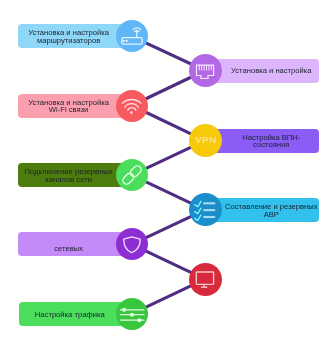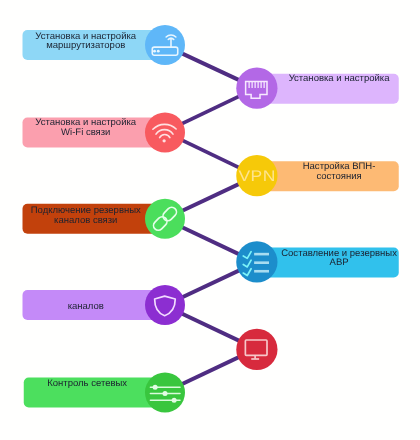--- a/index.html
+++ b/index.html
@@ -1,27 +1,27 @@
 <!DOCTYPE html>
 <html><head>
 <meta charset="utf-8">
 <style>
   html,body{margin:0;padding:0;}
   body{width:336px;height:352px;background:#fffffe;overflow:hidden;
        font-family:"Liberation Sans",sans-serif;-webkit-font-smoothing:antialiased;}
   #stage{position:relative;width:336px;height:352px;}
   svg.conn{position:absolute;left:0;top:0;width:336px;height:352px;z-index:1;}
   .pill{position:absolute;height:24px;border-radius:4px;z-index:2;box-sizing:border-box;
-        display:flex;}
+        display:flex;align-items:center;}
   .pill .txt{font-size:7.62px;line-height:7.7px;color:#1b2230;text-align:center;
              width:100%;white-space:pre-line;position:relative;top:0.8px;}
   .circ{position:absolute;border-radius:50%;z-index:3;
         display:flex;align-items:center;justify-content:center;}
   .circ svg{display:block;overflow:visible;}
-  .vpnlabel{font-size:14px;font-weight:normal;letter-spacing:0.3px;line-height:1;
+  .vpnlabel{font-size:10px;font-weight:bold;letter-spacing:0.3px;line-height:1;
             display:block;transform:scale(1.0,0.88) translate(0.7px,-0.3px);transform-origin:50% 50%;}
 </style>
 </head>
 <body>
 
 <div id="stage">
 
   <svg class="conn" viewBox="0 0 336 352">
     <g stroke="#4f2d82" stroke-width="3.1" stroke-linecap="butt" fill="none">
       <line x1="131.8" y1="36.3" x2="205" y2="70.5"></line>
@@ -77,29 +77,29 @@
     <svg width="24" height="24" viewBox="0 0 24 24">
       <g fill="none" stroke="#ffe0e1" stroke-width="1.3" stroke-linecap="round">
         <path d="M2.3 9.4 A13.3 13.3 0 0 1 20.9 9.2"></path>
         <path d="M4.8 13.3 A8.2 8.2 0 0 1 18.4 13.3"></path>
         <path d="M7.7 16.1 A4.6 4.6 0 0 1 15.9 16.1"></path>
       </g>
       <circle cx="11.3" cy="18.6" r="1.3" fill="#ffe0e1"></circle>
     </svg>
   </div>
 
-  <div class="pill" style="left:205px;top:128.7px;width:113.5px;padding-left:19px;background:#fdba74">
+  <div class="pill" style="left:205px;top:128.7px;width:113.5px;padding-left:19px;background:#8b5cf6">
     <div class="txt"><span>Настройка ВПН-</span><br><span>состояния</span></div>
   </div>
   <div class="circ" style="left:188.5px;top:124.2px;width:33px;height:33px;background:#f6c909">
     <span class="vpnlabel" style="color:#fee48d">VPN</span>
   </div>
 
-  <div class="pill" style="left:17.5px;top:163.2px;width:114px;padding-right:11.8px;background:#c2410c">
-    <div class="txt"><span>Подключение резервных</span><br><span>каналов связи</span></div>
+  <div class="pill" style="left:17.5px;top:163.2px;width:114px;padding-right:11.8px;background:#4d7c0f">
+    <div class="txt"><span>Подключение резервных</span><br><span>каналов сети</span></div>
   </div>
   <div class="circ" style="left:115.8px;top:159.2px;width:32px;height:32px;background:#4bde5c">
     <svg width="24" height="24" viewBox="0 0 24 24">
       <g fill="none" stroke="#e4ffe8" stroke-width="1.35">
         <rect x="-6.0" y="-3.8" width="12.0" height="7.6" rx="3.8" transform="translate(8.2,15.8) rotate(-45)"></rect>
         <rect x="-6.0" y="-3.8" width="12.0" height="7.6" rx="3.8" transform="translate(15.8,8.2) rotate(-45)"></rect>
       </g>
     </svg>
   </div>
 
@@ -115,40 +115,40 @@
       </g>
       <g stroke="#a7dcf0" stroke-width="2.1" stroke-linecap="butt">
         <line x1="10.3" y1="5.3" x2="22.2" y2="5.3"></line>
         <line x1="10.3" y1="12.15" x2="22.2" y2="12.15"></line>
         <line x1="10.3" y1="19.0" x2="22.2" y2="19.0"></line>
       </g>
     </svg>
   </div>
 
   <div class="pill" style="left:17.5px;top:232.4px;width:114px;padding-right:11.8px;background:#c48af8">
-    <div class="txt"><br><span>каналов</span></div>
+    <div class="txt"><br><span>сетевых</span></div>
   </div>
   <div class="circ" style="left:115.8px;top:228.4px;width:32px;height:32px;background:#8c2ed1">
     <svg width="24" height="24" viewBox="0 0 24 24">
       <path d="M3.7 7.2 L11.7 4.9 L20.2 7.2 C20.2 14.5 16.9 18.6 11.7 20.6 C6.5 18.6 3.7 14.5 3.7 7.2 Z" fill="none" stroke="#f2dcff" stroke-width="1.35" stroke-linejoin="round"></path>
     </svg>
   </div>
 
   <div class="circ" style="left:188.5px;top:262.6px;width:33px;height:33px;background:#d72a3d">
     <svg width="24" height="24" viewBox="0 0 24 24">
       <g fill="none" stroke="#f7c7c9" stroke-width="1.35" stroke-linecap="butt" stroke-linejoin="round">
         <rect x="3.3" y="5.0" width="17.3" height="12.3" rx="0.7"></rect>
         <line x1="11.1" y1="17.3" x2="11.1" y2="19.9"></line>
         <line x1="8.0" y1="20.2" x2="14.3" y2="20.2"></line>
       </g>
     </svg>
   </div>
 
   <div class="pill" style="left:18.6px;top:302.4px;width:113px;padding-right:10.7px;background:#4cdf5e">
-    <div class="txt"><span>Контроль сетевых</span></div>
+    <div class="txt"><span>Настройка трафика</span></div>
   </div>
   <div class="circ" style="left:115.8px;top:297.8px;width:32px;height:32px;background:#39c63e">
     <svg width="26" height="26" viewBox="0 0 26 26">
       <g stroke="#d9fbdb" stroke-width="1.2" stroke-linecap="round">
         <line x1="1.3" y1="8.8" x2="25.0" y2="8.8"></line>
         <line x1="1.3" y1="13.7" x2="25.0" y2="13.7"></line>
         <line x1="1.3" y1="19.2" x2="25.0" y2="19.2"></line>
       </g>
       <g fill="#e3fce4">
         <circle cx="5.1" cy="8.8" r="2.0"></circle>

